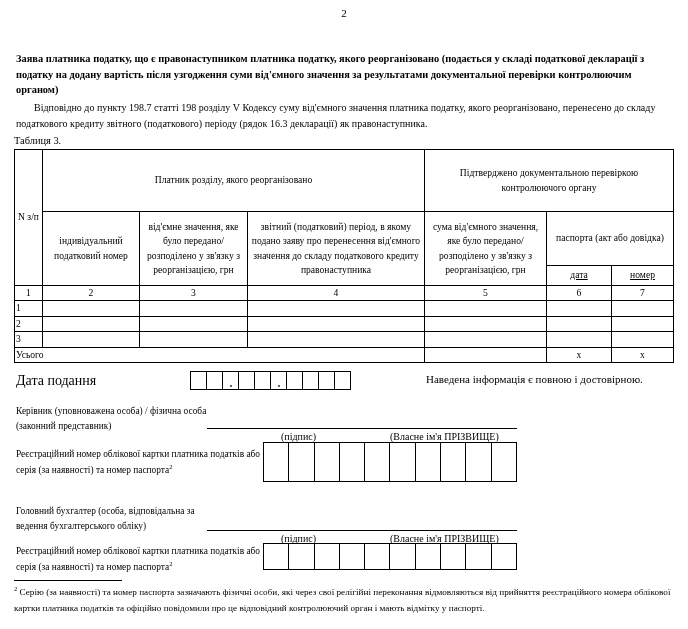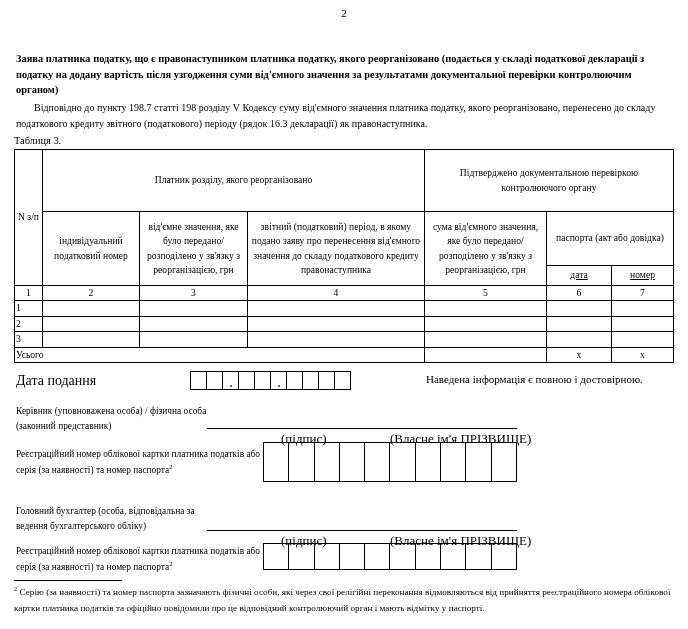--- a/index.html
+++ b/index.html
@@ -45,21 +45,21 @@
     width: 16px; height: 17px; border-right: 1.3px solid #000;
     position: relative; box-sizing: border-box;
   }
   .date-boxes .cell .dot {
     position: absolute; left: 7px; bottom: 2px; width: 2px; height: 2px; background: #666;
   }
   .certify { left: 426px; top: 373px; font-size: 11px; }
 
   .sig-label { left: 16px; font-size: 9.4px; line-height: 15px; width: 200px; }
   .sig-line { left: 207px; width: 310px; height: 0; border-top: 1.2px solid #000; }
-  .small-cap { font-size: 13px; padding-left: 48px; }
+  .small-cap { font-size: 10px; padding-left: 48px; }
   .reg-label { left: 16px; font-size: 9.4px; line-height: 16px; width: 250px; }
   .reg-label sup { font-size: 6.5px; vertical-align: super; line-height: 0; }
   .reg-boxes {
     left: 263px; display: flex; border: 1.2px solid #000; border-right: none;
   }
   .reg-boxes .cell {
     width: 25.3px; border-right: 1.2px solid #000; box-sizing: border-box;
   }
   .fn-rule { left: 14px; top: 580px; width: 108px; border-top: 1.2px solid #000; height: 0; }
   .footnote { left: 14px; top: 584px; width: 670px; font-size: 9.2px; line-height: 16px; }

